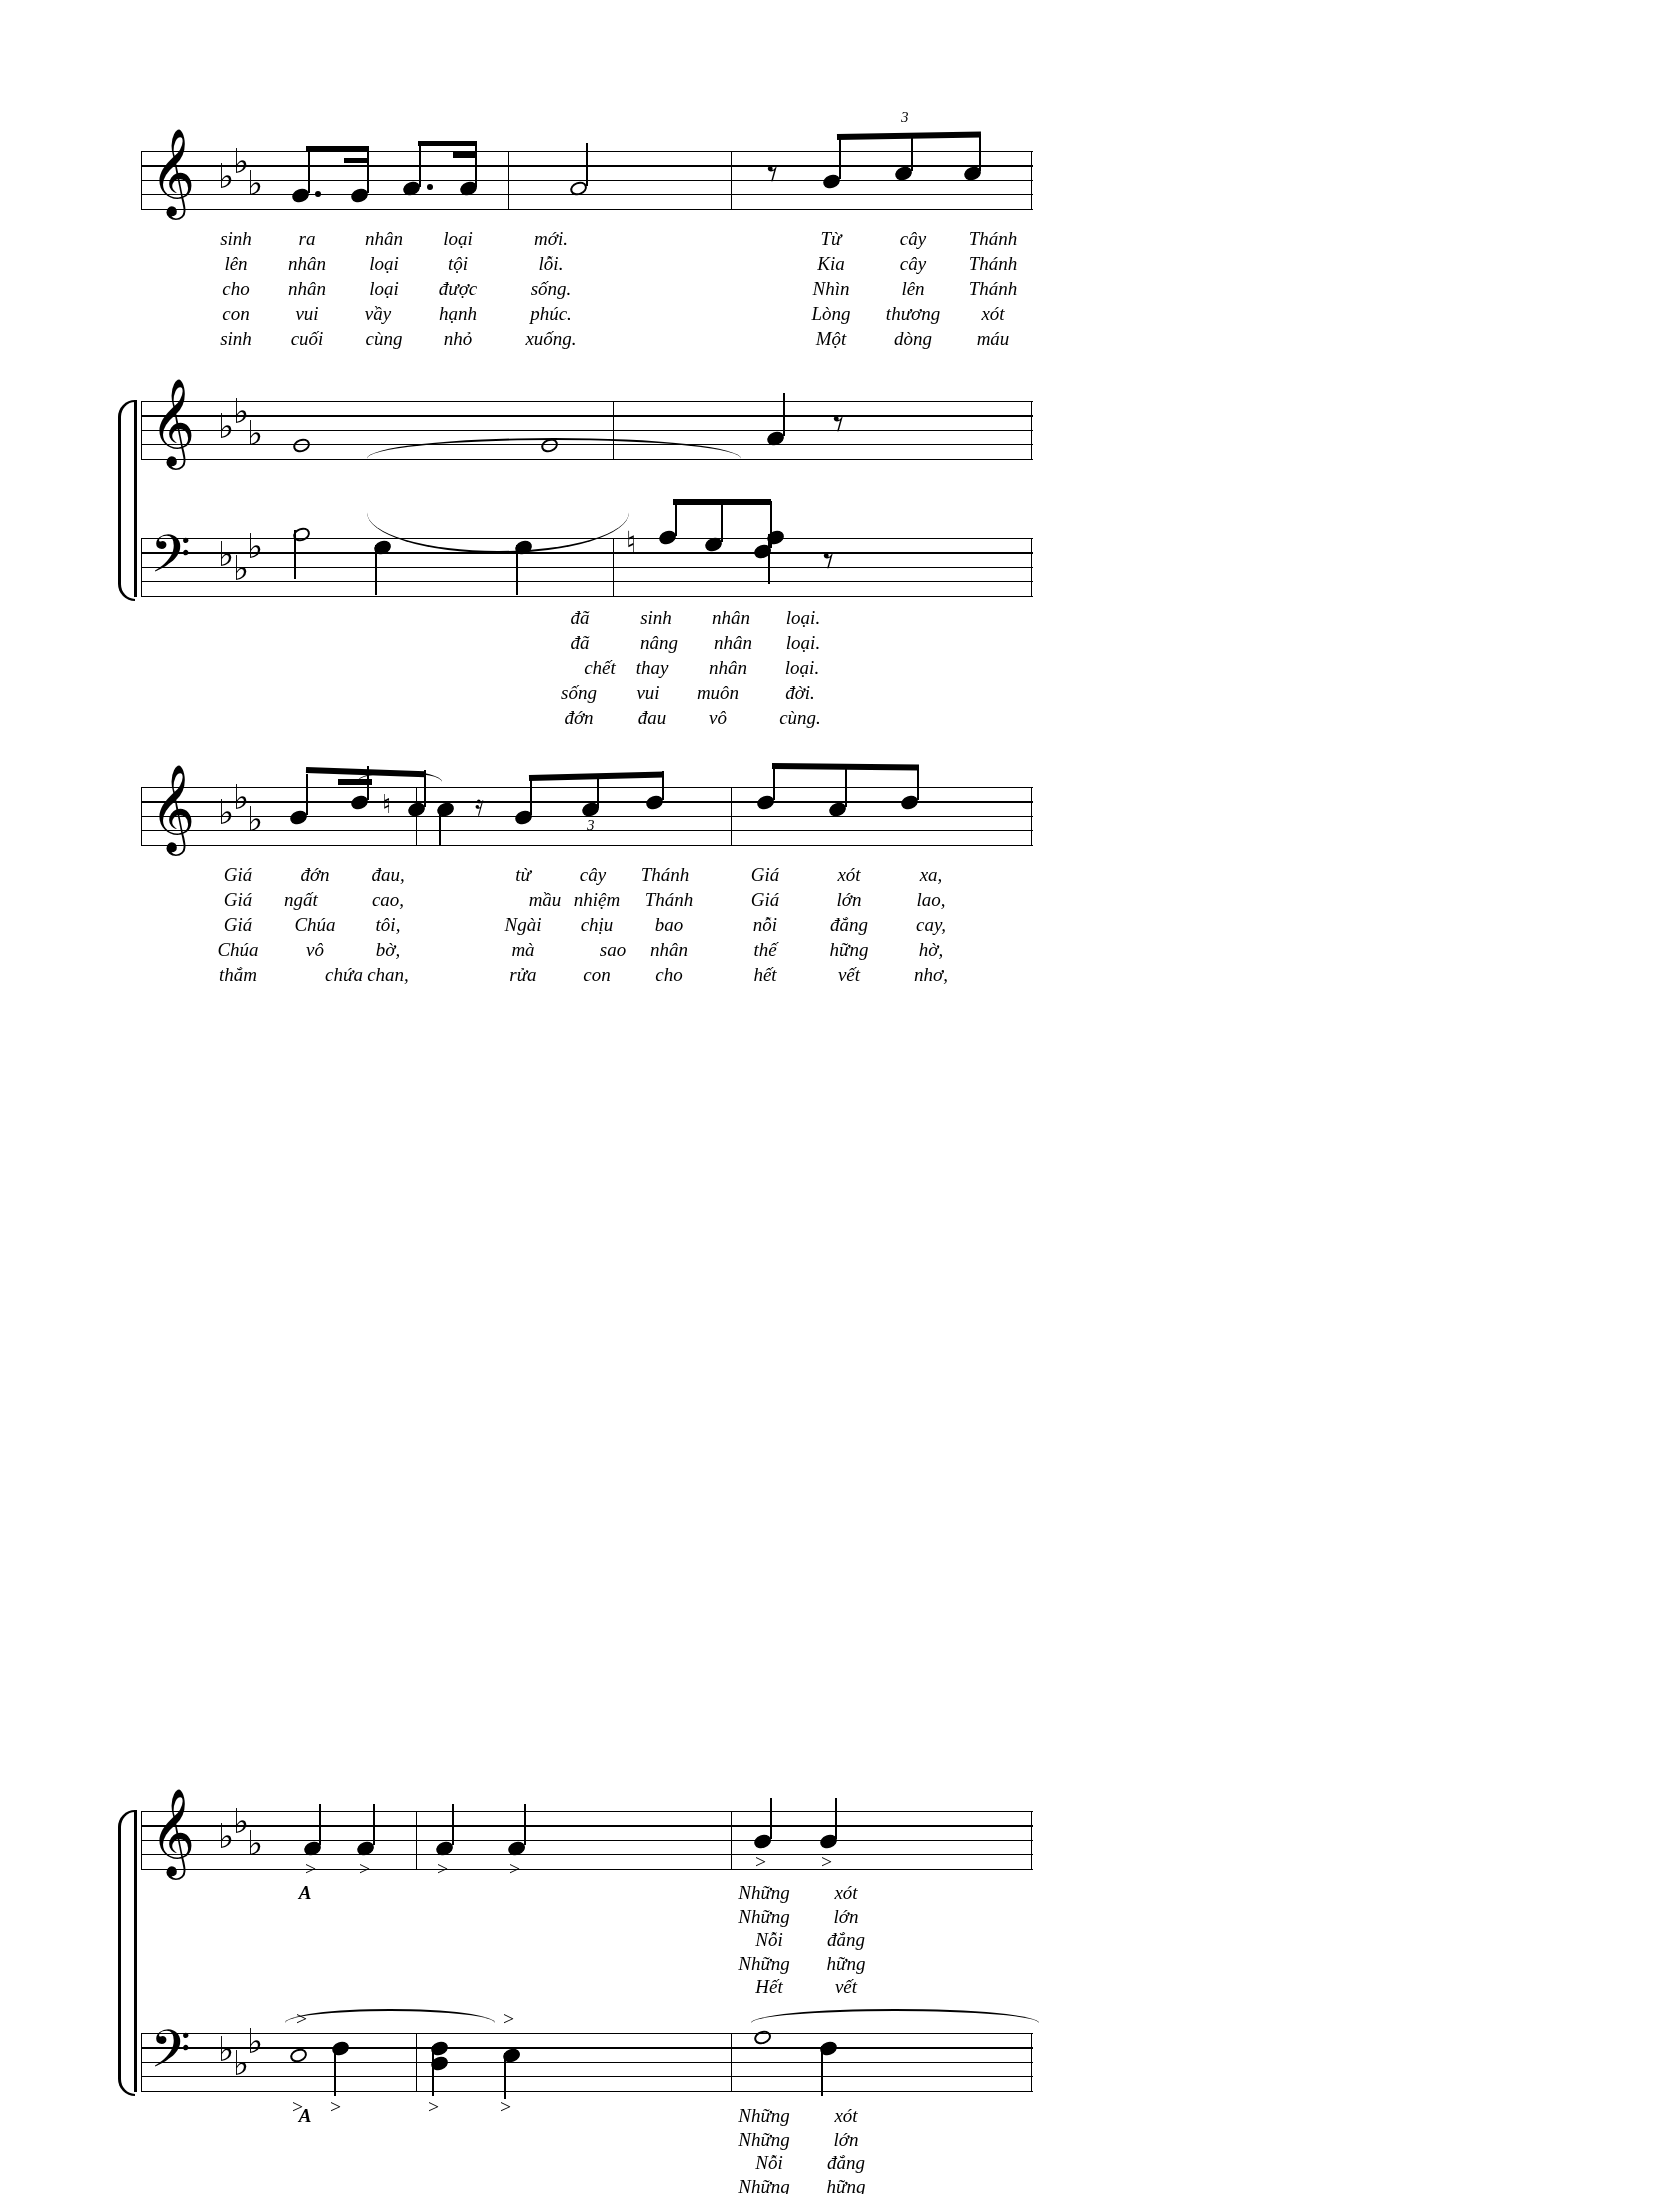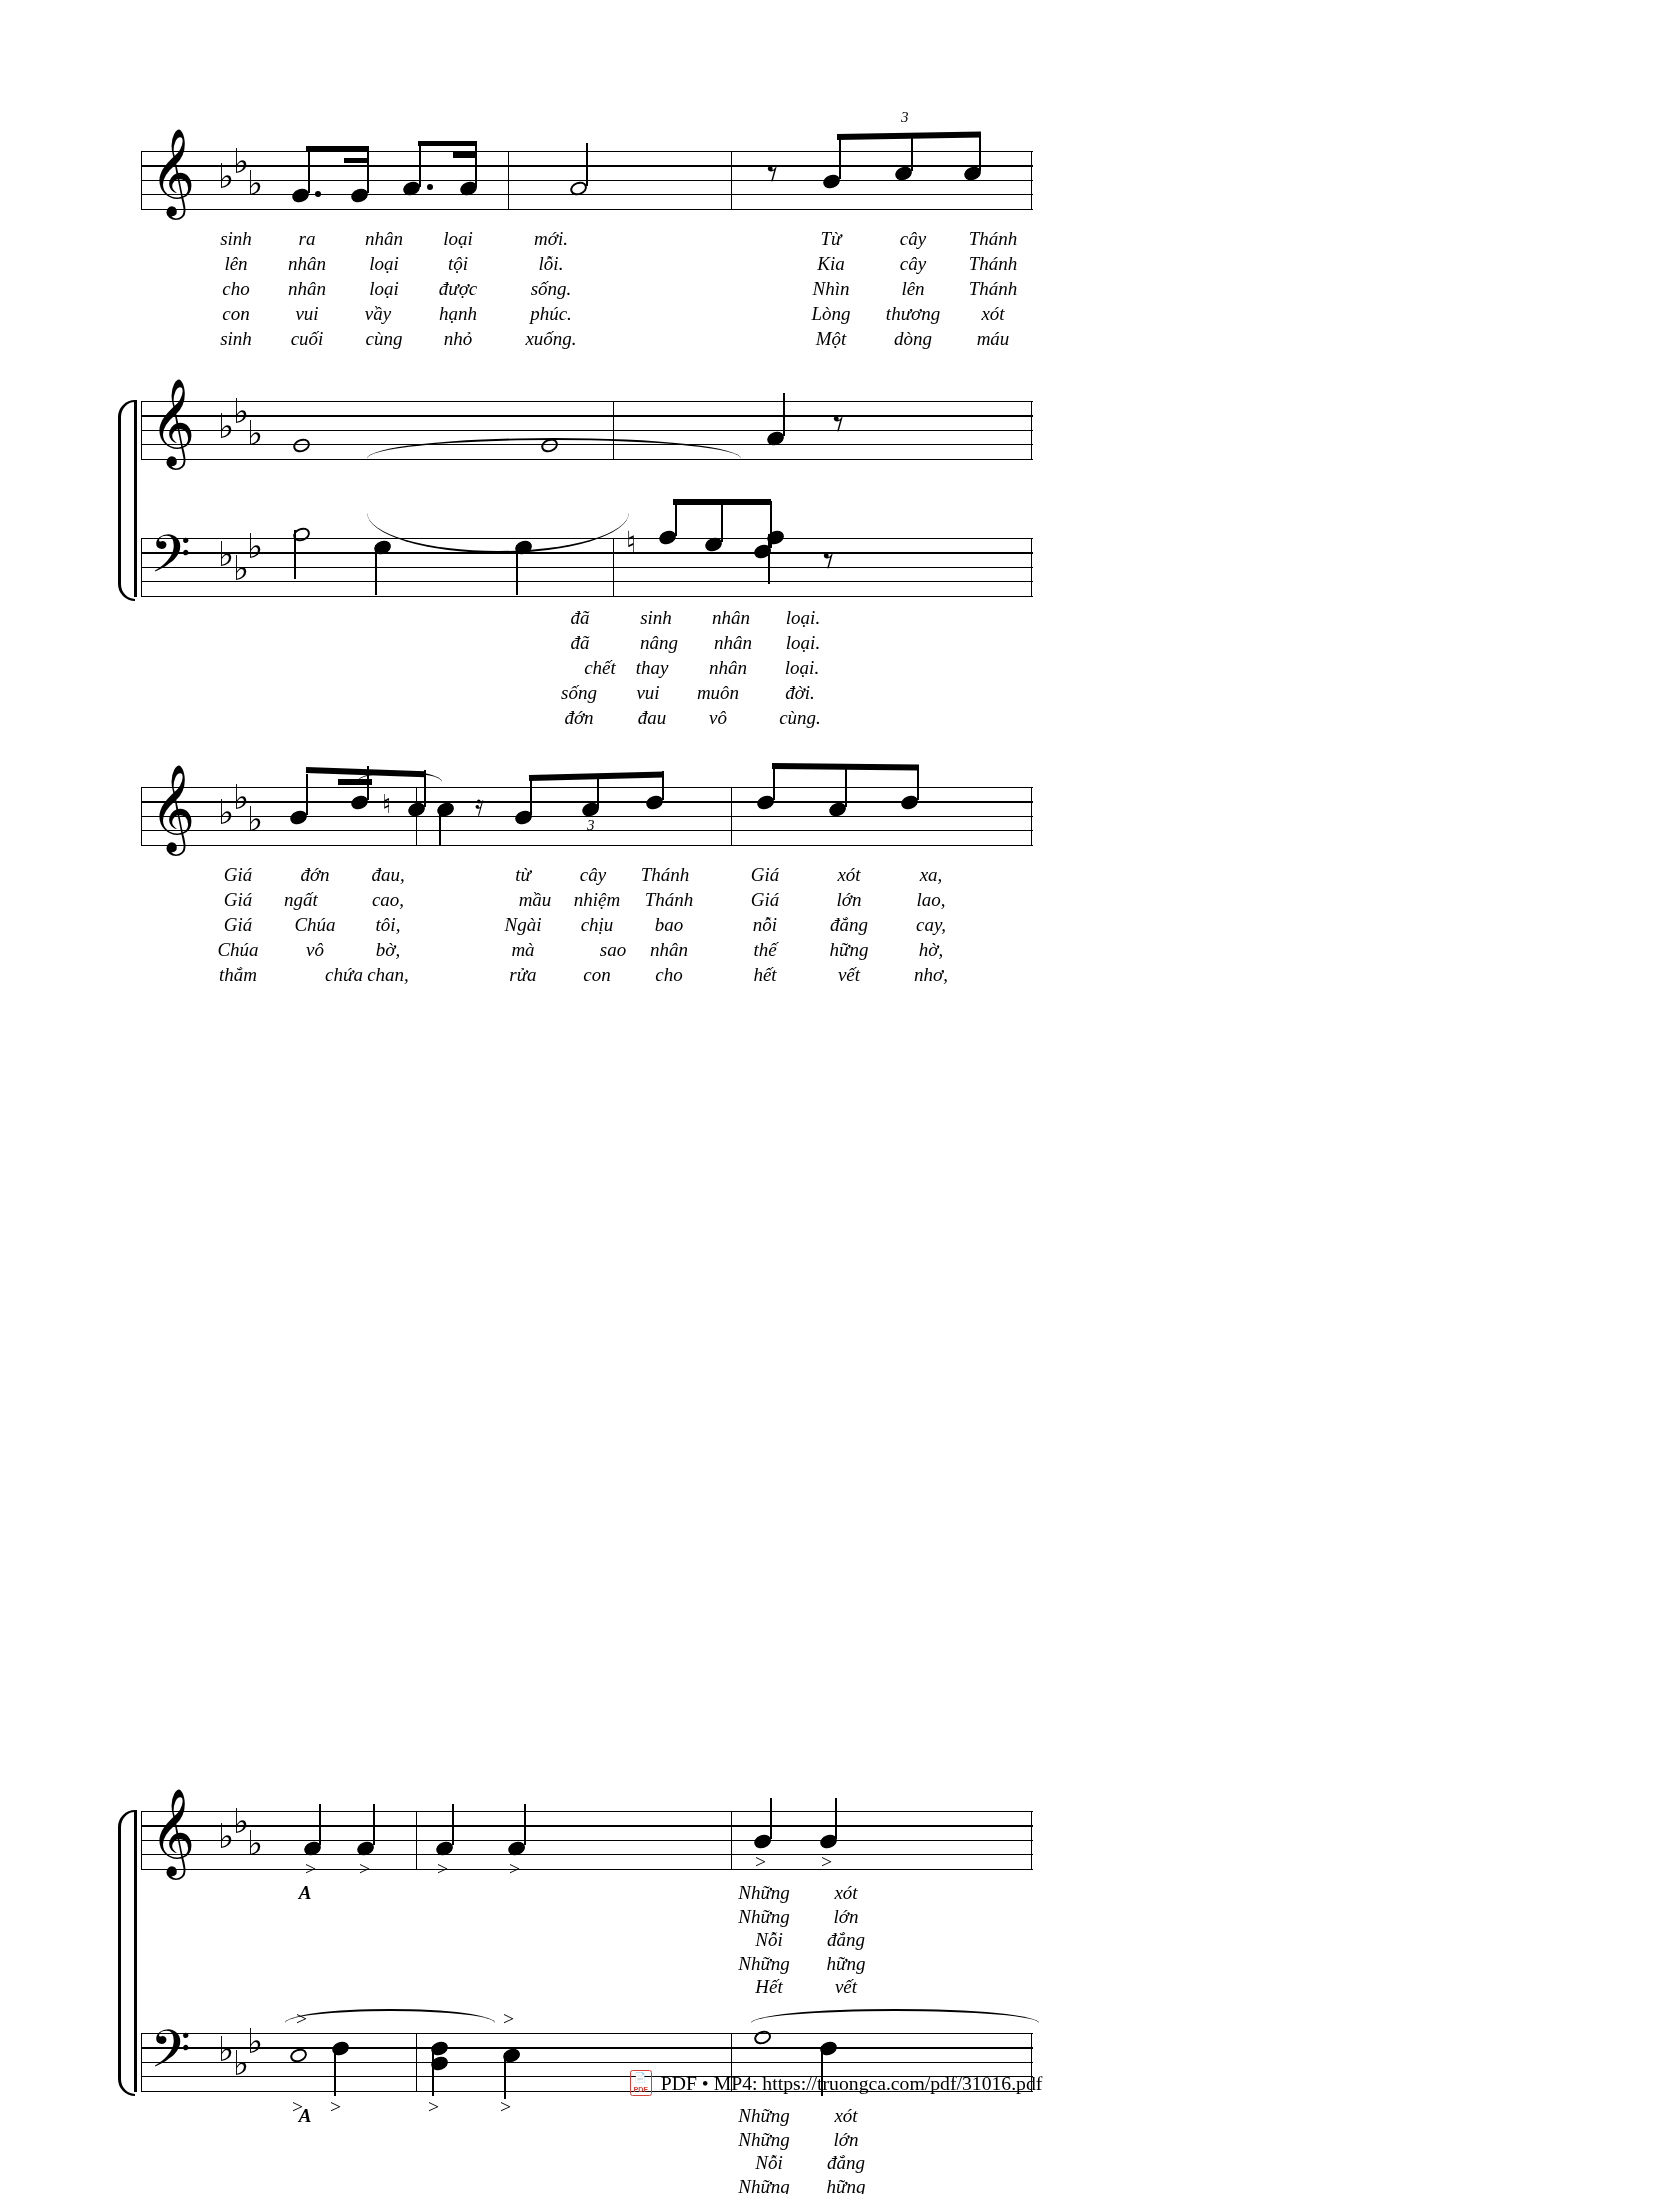--- a/index.html
+++ b/index.html
@@ -438,21 +438,21 @@
         <span class="lyric" style="left:452px;">cây</span>
         <span class="lyric" style="left:524px;">Thánh</span>
         <span class="lyric" style="left:624px;">Giá</span>
         <span class="lyric" style="left:708px;">xót</span>
         <span class="lyric" style="left:790px;">xa,</span>
       </div>
       <div class="lyricline">
         <span class="lyric" style="left:97px;">Giá</span>
         <span class="lyric" style="left:160px;font-style:italic;">ngất</span>
         <span class="lyric" style="left:247px;">cao,</span>
-        <span class="lyric" style="left:394px;font-style:italic;">mầu</span>
+        <span class="lyric" style="left:404px;font-style:italic;">mầu</span>
         <span class="lyric" style="left:456px;">nhiệm</span>
         <span class="lyric" style="left:528px;">Thánh</span>
         <span class="lyric" style="left:624px;">Giá</span>
         <span class="lyric" style="left:708px;">lớn</span>
         <span class="lyric" style="left:790px;">lao,</span>
       </div>
       <div class="lyricline">
         <span class="lyric" style="left:97px;">Giá</span>
         <span class="lyric" style="left:174px;">Chúa</span>
         <span class="lyric" style="left:247px;">tôi,</span>
@@ -607,21 +607,15 @@
         <span class="lyric" style="left:705px;">đắng</span>
       </div>
       <div class="lyricline" style="height:23.6px;">
         <span class="lyric" style="left:623px;">Những</span>
         <span class="lyric" style="left:705px;">hững</span>
       </div>
 
     </div>
   </div>
 
-  <div class="footer">
-    <span class="footer-inner">
-      <span class="pdf-icon">PDF</span>
-      <span>PDF • MP4: https://truongca.com/pdf/31016.pdf</span>
-    </span>
-  </div>
 
 </div>
 
 
 </body></html>

